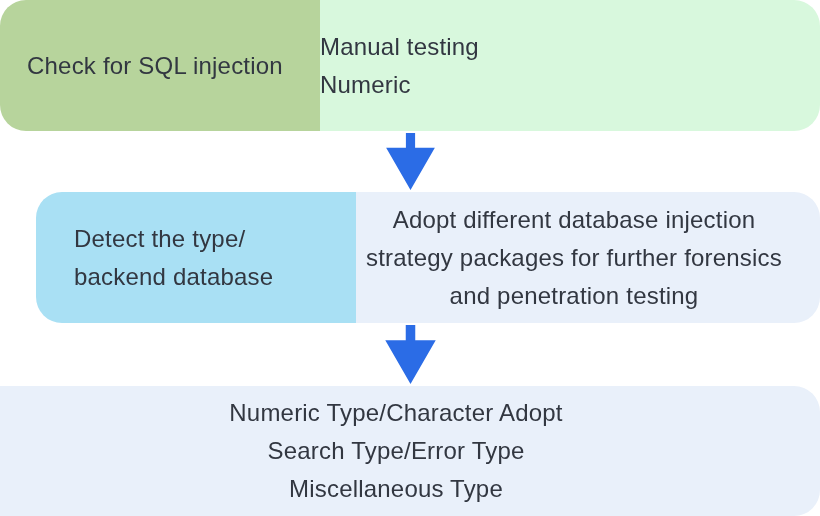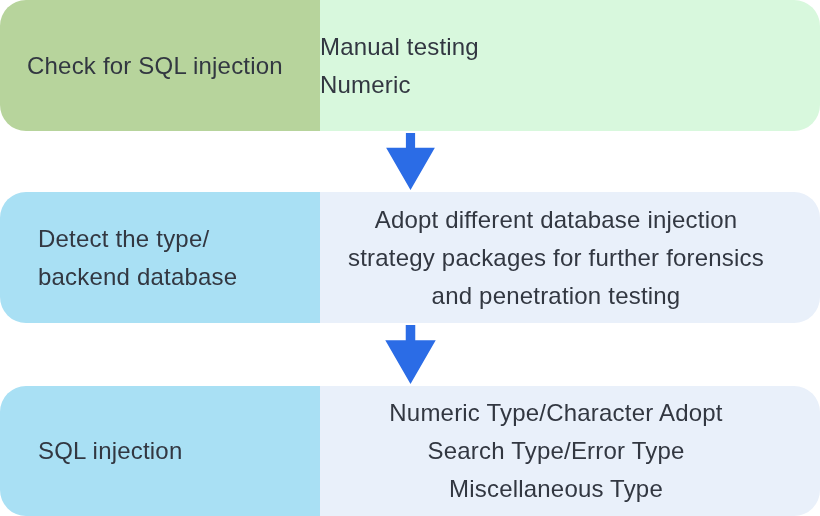--- a/index.html
+++ b/index.html
@@ -26,21 +26,21 @@
     padding-left:38px;padding-right:18px;
   }
   .cell.left.pl-sm{padding-left:27px;}
   .cell.right{
     flex:1 1 auto;
     border-radius:0 26px 26px 0;
     padding-right:28px;
   }
   .l1{background:var(--step1-left-bg,#b7d49c);}
   .r1c{background:var(--step1-right-bg,#d8f8dd);}
-  .l23{background:var(--step23-left-bg,#a9e0f4);}
+  .l23{background:var(--step23-left-bg,#a9e0f4);margin-left:36px;}
   .r23{background:var(--step23-right-bg,#e9f0fa);align-items:center;}
   .gap{
     display:flex;justify-content:center;align-items:flex-start;
     width:820px;
   }
   .gap.g1{height:61px;}
   .gap.g2{height:63px;}
   .arrow-svg{display:block;margin-top:2px;}
   .arrow-svg path{fill:var(--arrow,#2b6ce6);}
   .ln{white-space:nowrap;}
@@ -78,23 +78,20 @@
     </div>
   </section>
 
   <div class="gap g2">
     <svg class="arrow-svg" width="53" height="59" viewBox="0 0 53 62" aria-hidden="true">
       <path d="M21.5 0 H31.5 V16 H53 L26.5 62 L0 16 H21.5 Z"></path>
     </svg>
   </div>
 
   <section class="row r3">
-    <div class="cell left l23">
-      <div class="ln">SQL injection</div>
-    </div>
     <div class="cell right r23">
       <div class="ln">Numeric Type/Character Adopt</div>
       <div class="ln">Search Type/Error Type</div>
       <div class="ln">Miscellaneous Type</div>
     </div>
   </section>
 
 </div>
 
 </body></html>

